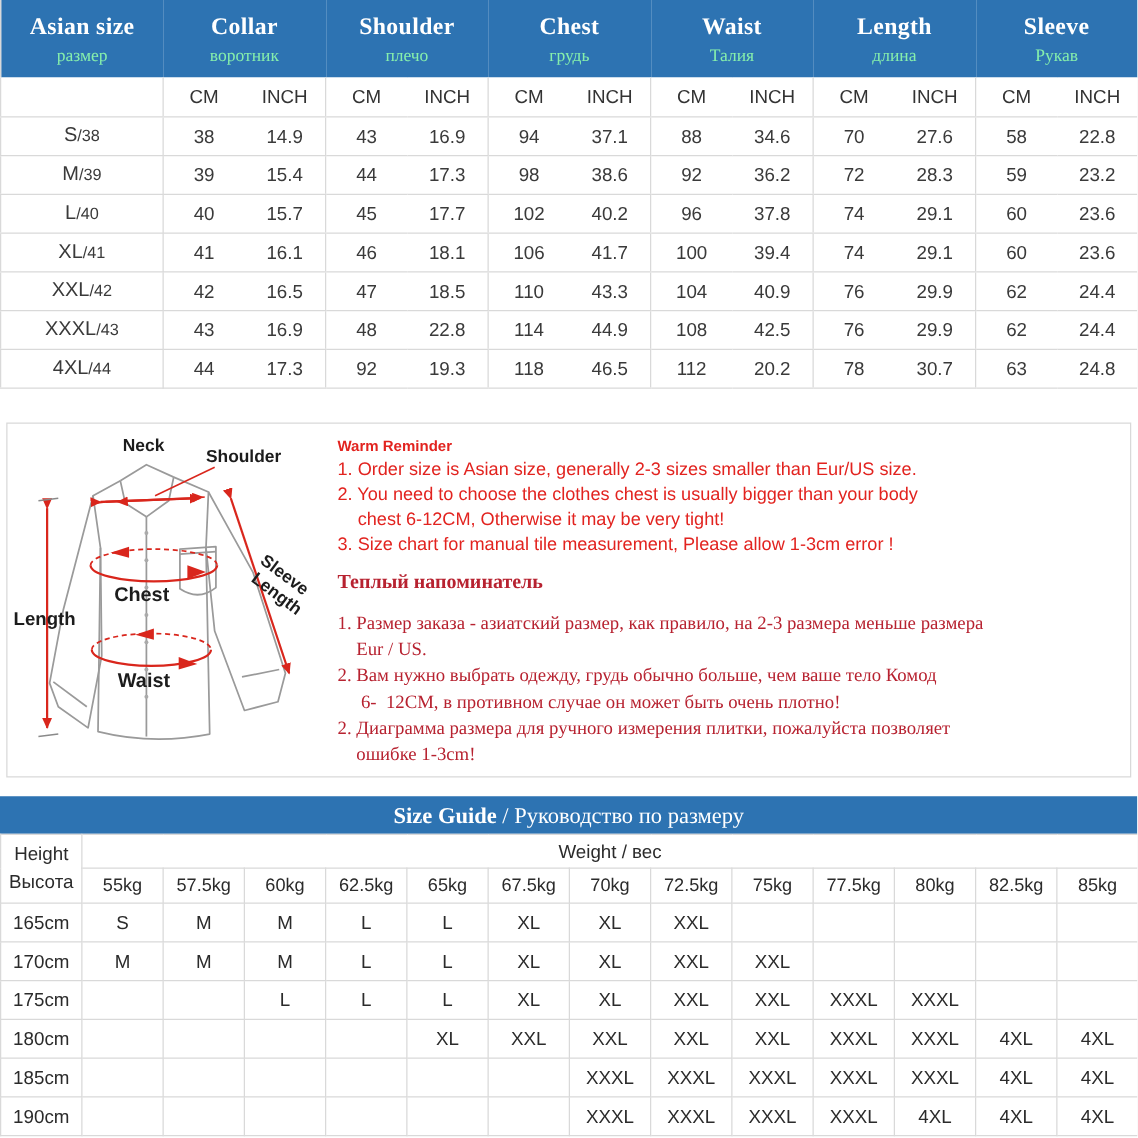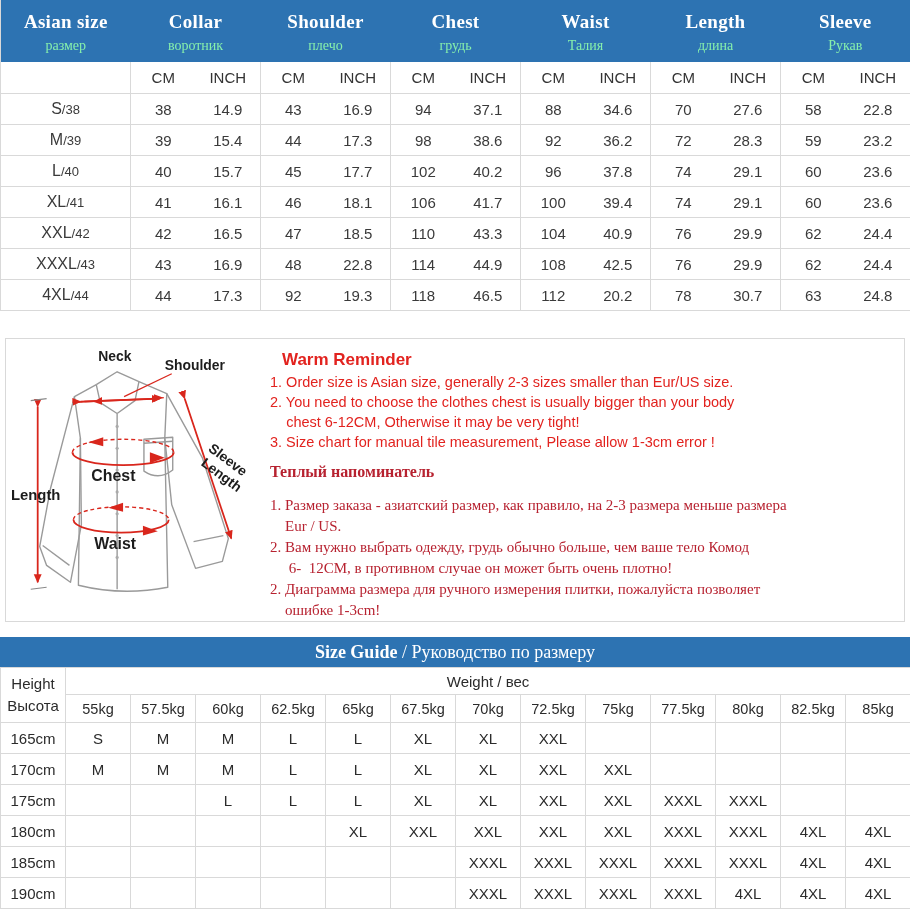--- a/index.html
+++ b/index.html
@@ -29,21 +29,21 @@
   .size-table{border-left:1px solid var(--grid-line,#d9d9d9);border-right:1px solid var(--grid-line,#d9d9d9);}
   .sz-letter{font-size:16px;}
   .sz-code{font-size:13px;}
   
   .middle{
     margin:27px 5px 0 5px;height:284px;border:1px solid var(--grid-line,#d9d9d9);
     display:flex;box-sizing:border-box;background:#fff;
   }
   .shirt{width:256px;flex:0 0 256px;padding:2px 0 0 4px;}
   .reminders{flex:1;padding:7px 10px 0 4px;}
-  .r-title-en{color:var(--reminder-red-en,#e2231f);font-size:17px;font-weight:bold;margin:4px 0 2px 12px;}
+  .r-title-en{color:var(--reminder-red-en,#e2231f);font-size:12px;font-weight:bold;margin:4px 0 2px 0;}
   .r-line-en{color:var(--reminder-red-en,#e2231f);font-size:14.5px;line-height:20px;white-space:pre-wrap;}
   .r-title-ru{color:var(--reminder-red-ru,#b72230);font-family:"Liberation Serif",serif;
     font-size:16px;font-weight:bold;margin:11px 0 14px 0;}
   .r-line-ru{color:var(--reminder-red-ru,#b72230);font-family:"Liberation Serif",serif;
     font-size:15px;line-height:21px;white-space:pre-wrap;}
   
   .guide-title{
     margin-top:15px;height:30px;background:var(--header-blue,#2d73b2);color:#fff;
     font-family:"Liberation Serif",serif;font-size:18px;line-height:30px;text-align:center;
   }

